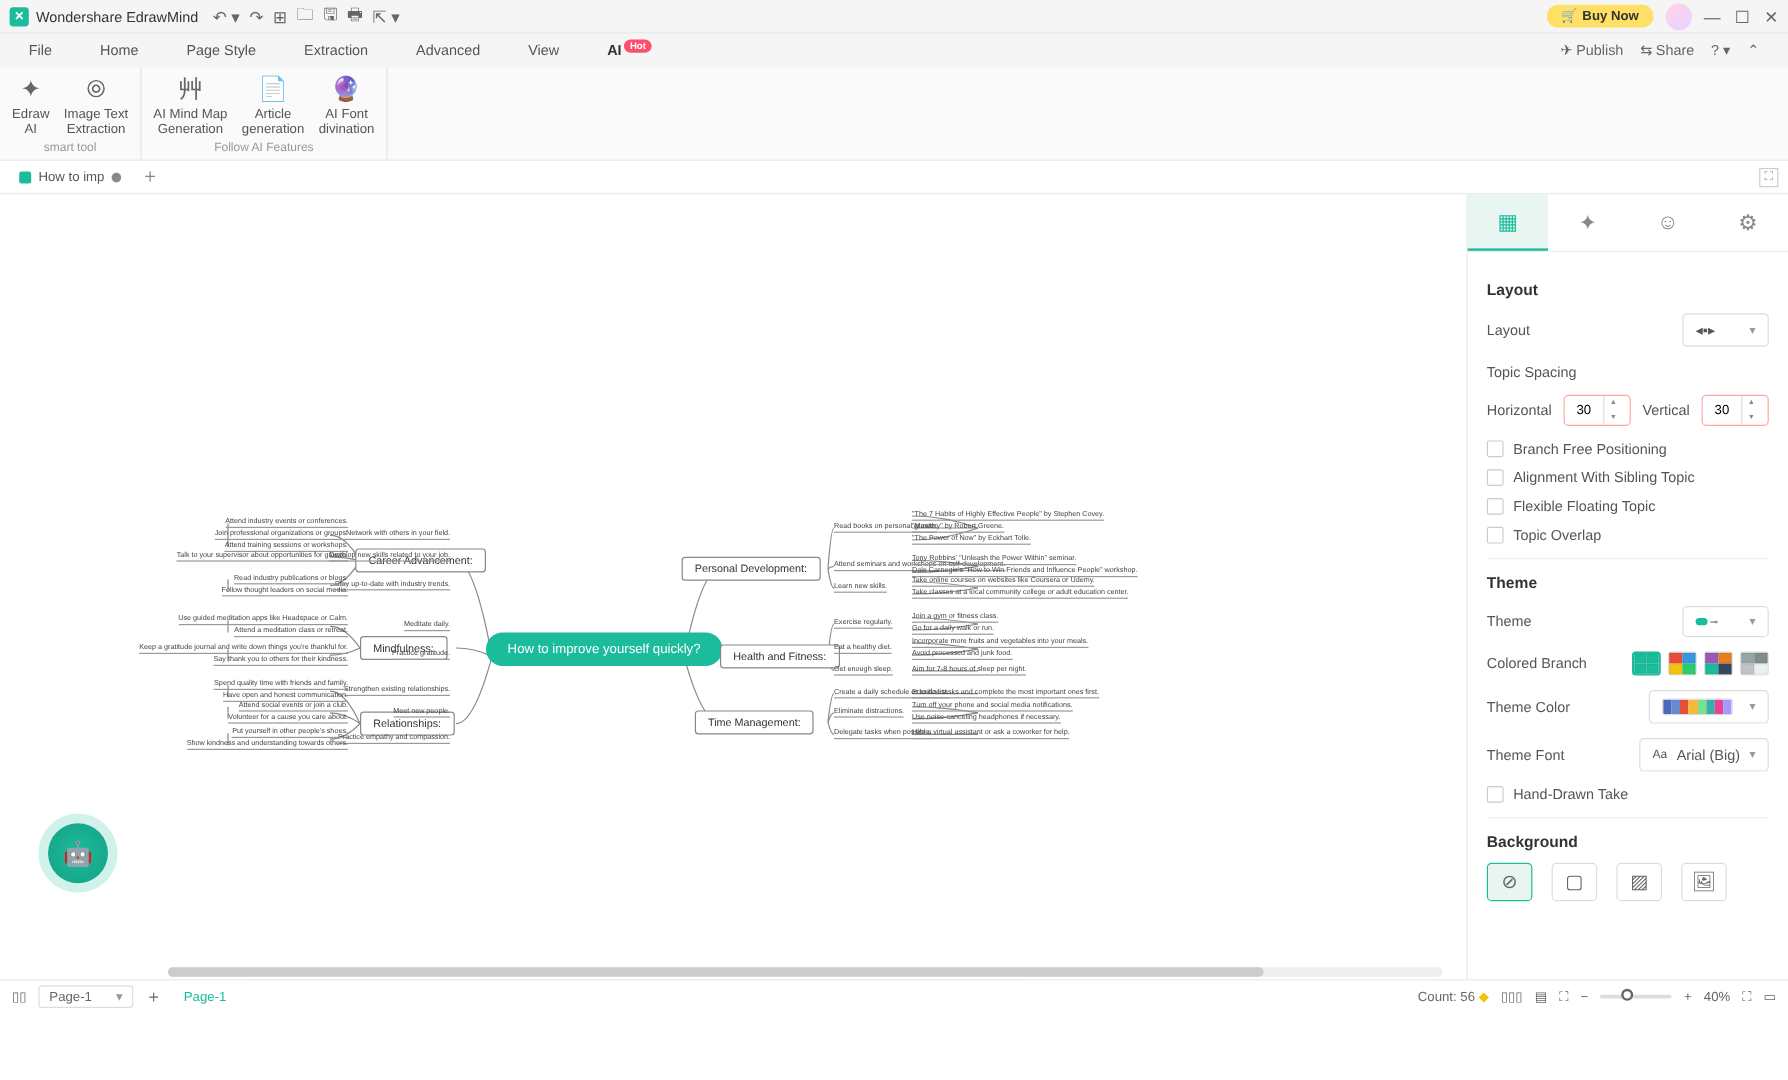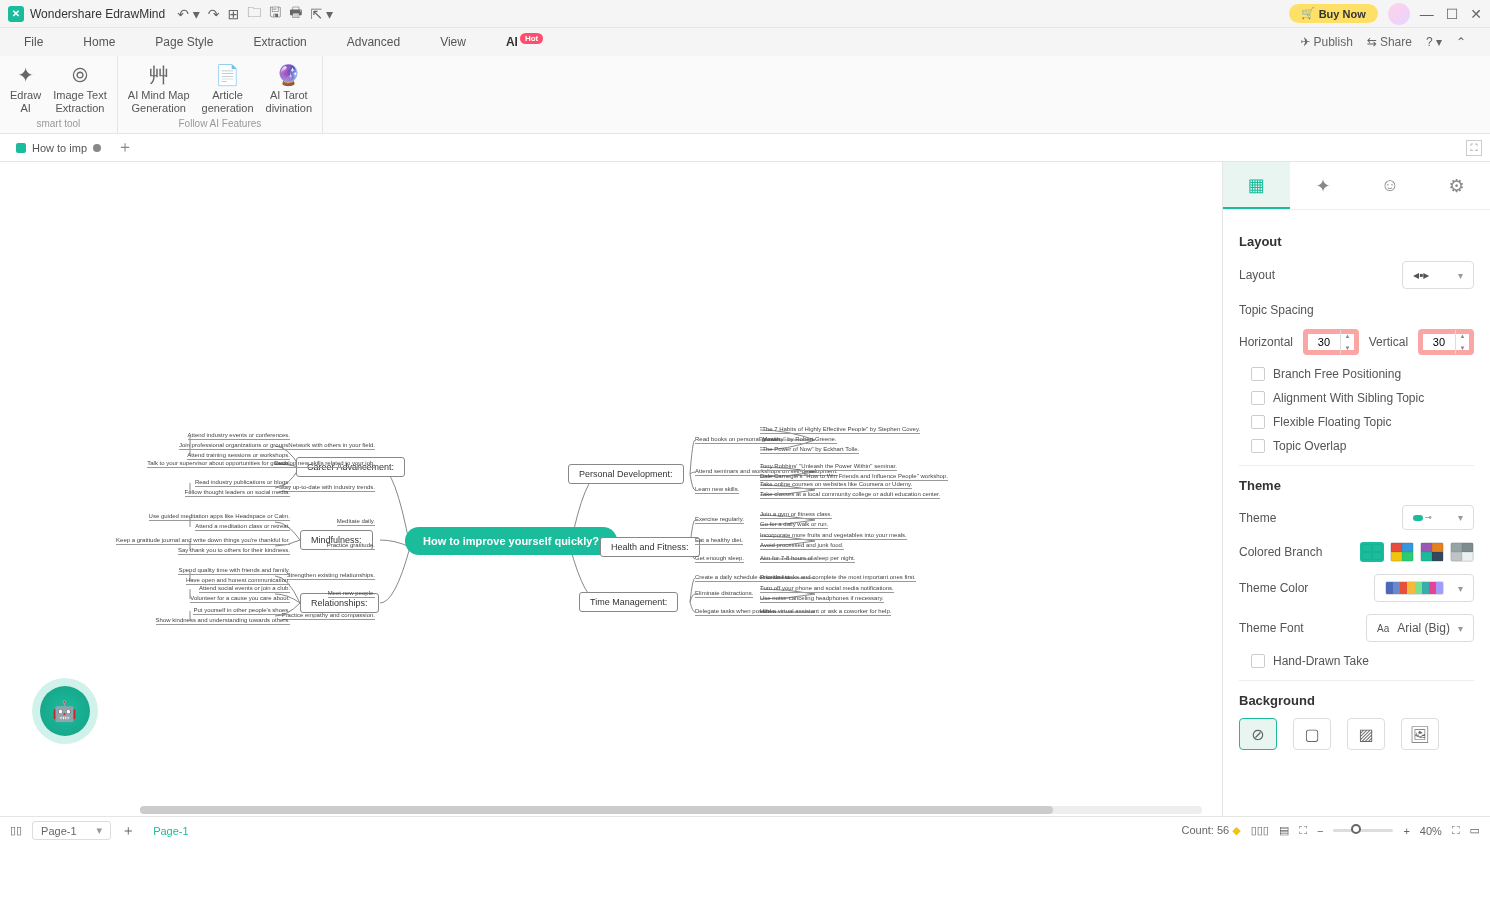--- a/index.html
+++ b/index.html
@@ -33,25 +33,25 @@
 .canvas{flex:1;position:relative;background:#fff;overflow:hidden}
 .sidebar{width:268px;border-left:1px solid #e5e5e5;background:#fff;display:flex;flex-direction:column}
 .sidebar-tabs{height:48px;display:flex;border-bottom:1px solid #eee}
 .sidebar-tab{flex:1;display:flex;align-items:center;justify-content:center;cursor:pointer;color:#888;font-size:18px}
 .sidebar-tab.active{background:#e8f5f0;color:#1abc9c;border-bottom:2px solid #1abc9c}
 .sidebar-body{padding:14px 16px;overflow-y:auto;flex:1}
 .section-title{font-size:13px;font-weight:bold;color:#333;margin:10px 0}
 .prop-row{display:flex;align-items:center;justify-content:space-between;margin:12px 0;font-size:12px;color:#555}
 .dropdown{border:1px solid #ddd;border-radius:4px;padding:6px 10px;min-width:72px;display:flex;align-items:center;justify-content:space-between;gap:8px;font-size:12px;background:#fff}
 .dropdown .chev{color:#999;font-size:10px}
-.spinner{border:5px solid #fca5a5;border-radius:4px;display:flex;align-items:center;width:56px;height:26px}
+.spinner{border:1px solid #fca5a5;border-radius:4px;display:flex;align-items:center;width:56px;height:26px}
 .spinner input{border:none;width:32px;text-align:center;outline:none;font-size:11px}
 .spinner-btns{display:flex;flex-direction:column;border-left:1px solid #ddd;width:16px}
 .spinner-btns span{font-size:6px;text-align:center;color:#888;height:12px;line-height:12px}
-.checkbox-row{display:flex;align-items:center;gap:8px;margin:10px 12px;font-size:12px;color:#555}
+.checkbox-row{display:flex;align-items:center;gap:8px;margin:10px 0;font-size:12px;color:#555}
 .checkbox{width:14px;height:14px;border:1px solid #ccc;border-radius:2px}
 .divider{border-top:1px solid #eee;margin:12px 0}
 .swatches{display:flex;gap:6px}
 .swatch{width:24px;height:20px;border:1px solid #ddd;border-radius:3px;display:grid;grid-template-columns:1fr 1fr;grid-template-rows:1fr 1fr}
 .swatch.sel{border:2px solid #1abc9c}
 .swatch div{border:0.5px solid rgba(0,0,0,0.05)}
 .color-strip{display:flex;height:14px;border:1px solid #ddd;border-radius:2px;overflow:hidden;flex:1;margin-right:6px}
 .color-strip span{flex:1}
 .bg-options{display:flex;gap:16px;margin-top:10px}
 .bg-opt{border:1px solid #ddd;border-radius:4px;width:38px;height:32px;display:flex;align-items:center;justify-content:center;font-size:16px;color:#666}
@@ -60,21 +60,21 @@
 .page-selector{border:1px solid #ddd;border-radius:3px;padding:2px 8px;display:flex;align-items:center;gap:20px}
 .page-tab{color:#1abc9c;padding:0 8px}
 .status-right{margin-left:auto;display:flex;align-items:center;gap:10px}
 .slider{width:60px;height:3px;background:#ddd;position:relative;border-radius:2px}
 .slider-thumb{position:absolute;width:10px;height:10px;border:2px solid #666;border-radius:50%;background:#fff;top:-5px;left:18px}
 .fab{position:absolute;left:40px;bottom:80px;width:50px;height:50px;border-radius:50%;background:radial-gradient(#1abc9c,#16a085);box-shadow:0 0 0 8px rgba(26,188,156,0.2);display:flex;align-items:center;justify-content:center;color:#fff;font-size:20px}
 .hscroll{position:absolute;bottom:2px;left:140px;right:20px;height:8px;background:#eee;border-radius:4px}
 .hscroll-thumb{position:absolute;left:0;width:86%;height:100%;background:#ccc;border-radius:4px}
 
 .mm{position:absolute;top:150px;left:0;width:100%;height:440px}
-.center-node{position:absolute;left:405px;top:215px;background:#1abc9c;color:#fff;padding:8px 18px;border-radius:16px;font-size:11px;font-weight:bold}
+.center-node{position:absolute;left:405px;top:215px;background:#1abc9c;color:#fff;padding:8px 18px;border-radius:16px;font-size:11px;font-weight:normal}
 .branch-node{position:absolute;border:1px solid #888;border-radius:3px;padding:4px 10px;font-size:9px;background:#fff}
 .leaf{position:absolute;font-size:6px;color:#444;white-space:nowrap;text-align:right;border-bottom:1px solid #999;padding-bottom:1px}
 .leaf.r{text-align:left}
 svg.connectors{position:absolute;top:0;left:0;width:100%;height:100%;pointer-events:none}
 svg.connectors path{stroke:#888;stroke-width:1;fill:none}
 .expand-icon{position:absolute;right:6px;top:6px;width:16px;height:16px;border:1px solid #ccc;display:flex;align-items:center;justify-content:center;font-size:10px;color:#888}
 </style>
 </head>
 <body>
 
@@ -149,21 +149,21 @@
           <span style="white-space:pre">AI Mind Map
 Generation</span>
         </div>
       <div class="ribbon-item">
           <span class="ribbon-icon">📄</span>
           <span style="white-space:pre">Article
 generation</span>
         </div>
       <div class="ribbon-item">
           <span class="ribbon-icon">🔮</span>
-          <span style="white-space:pre">AI Tarot
+          <span style="white-space:pre">AI Font
 divination</span>
         </div>
     </div>
     <div class="ribbon-label">Follow AI Features</div>
   </div>
 </div>
 
 <div class="doctab-bar">
   <div class="doctab">
     <span class="green"></span>

